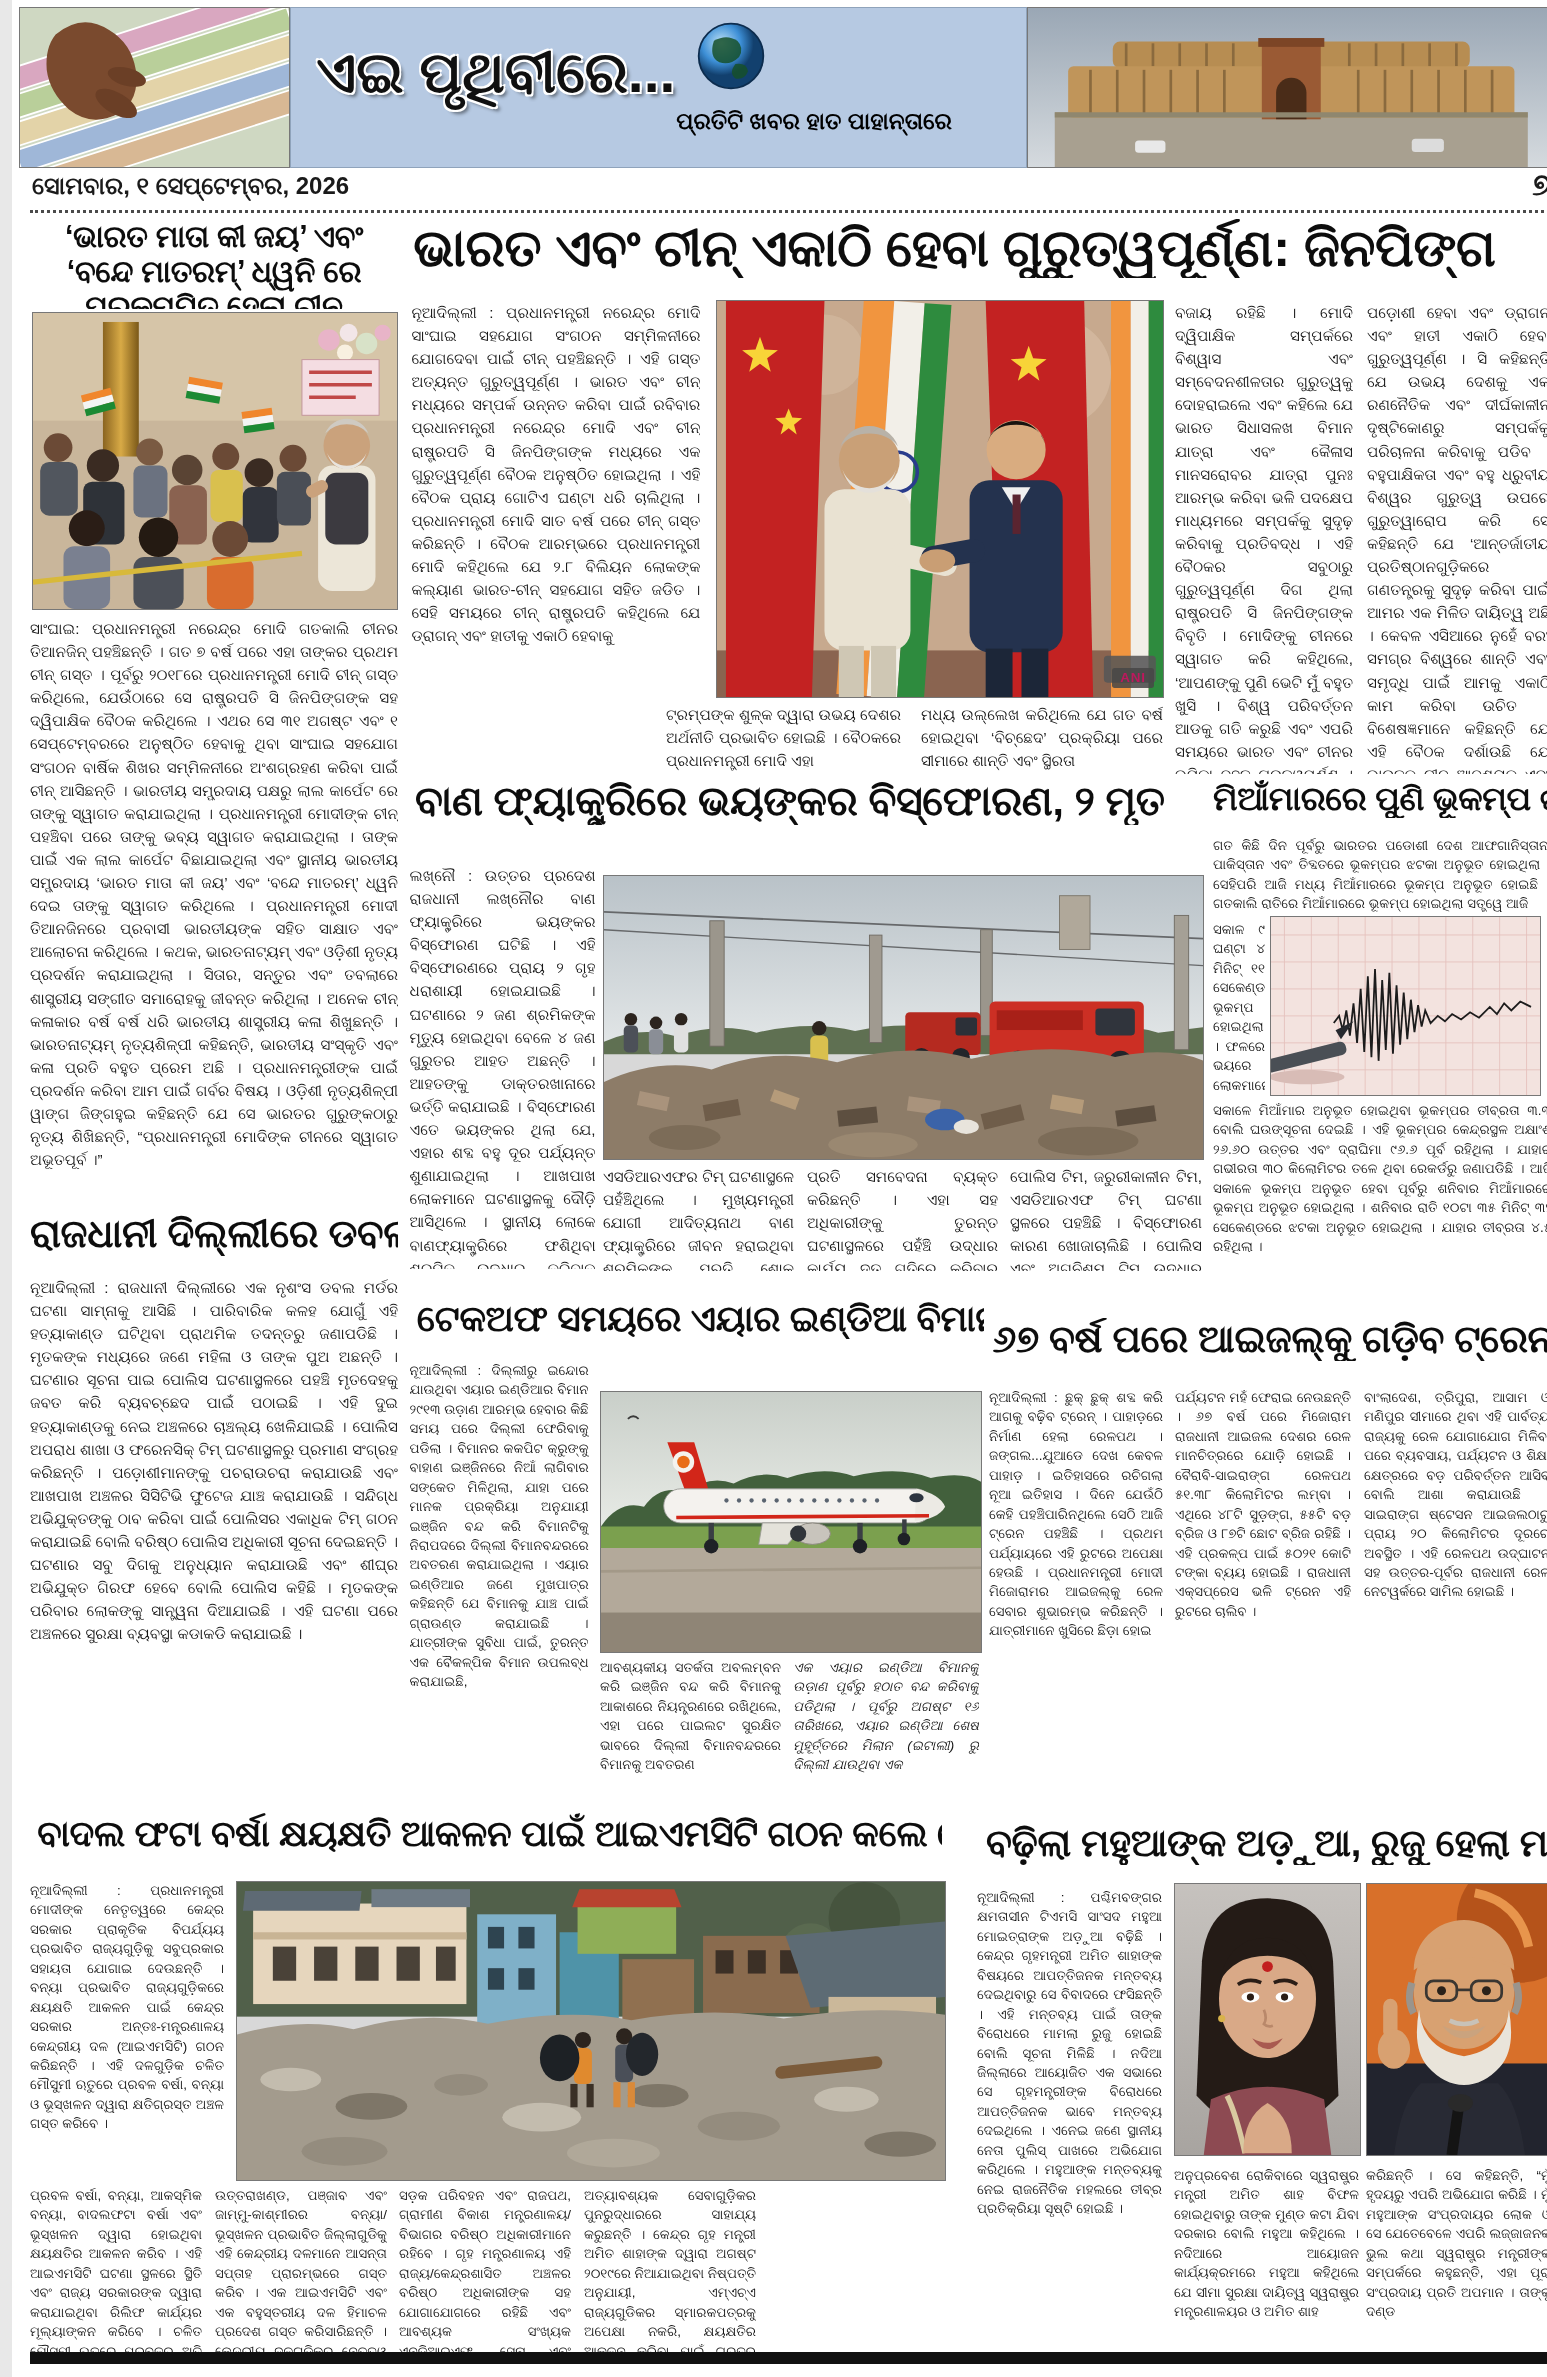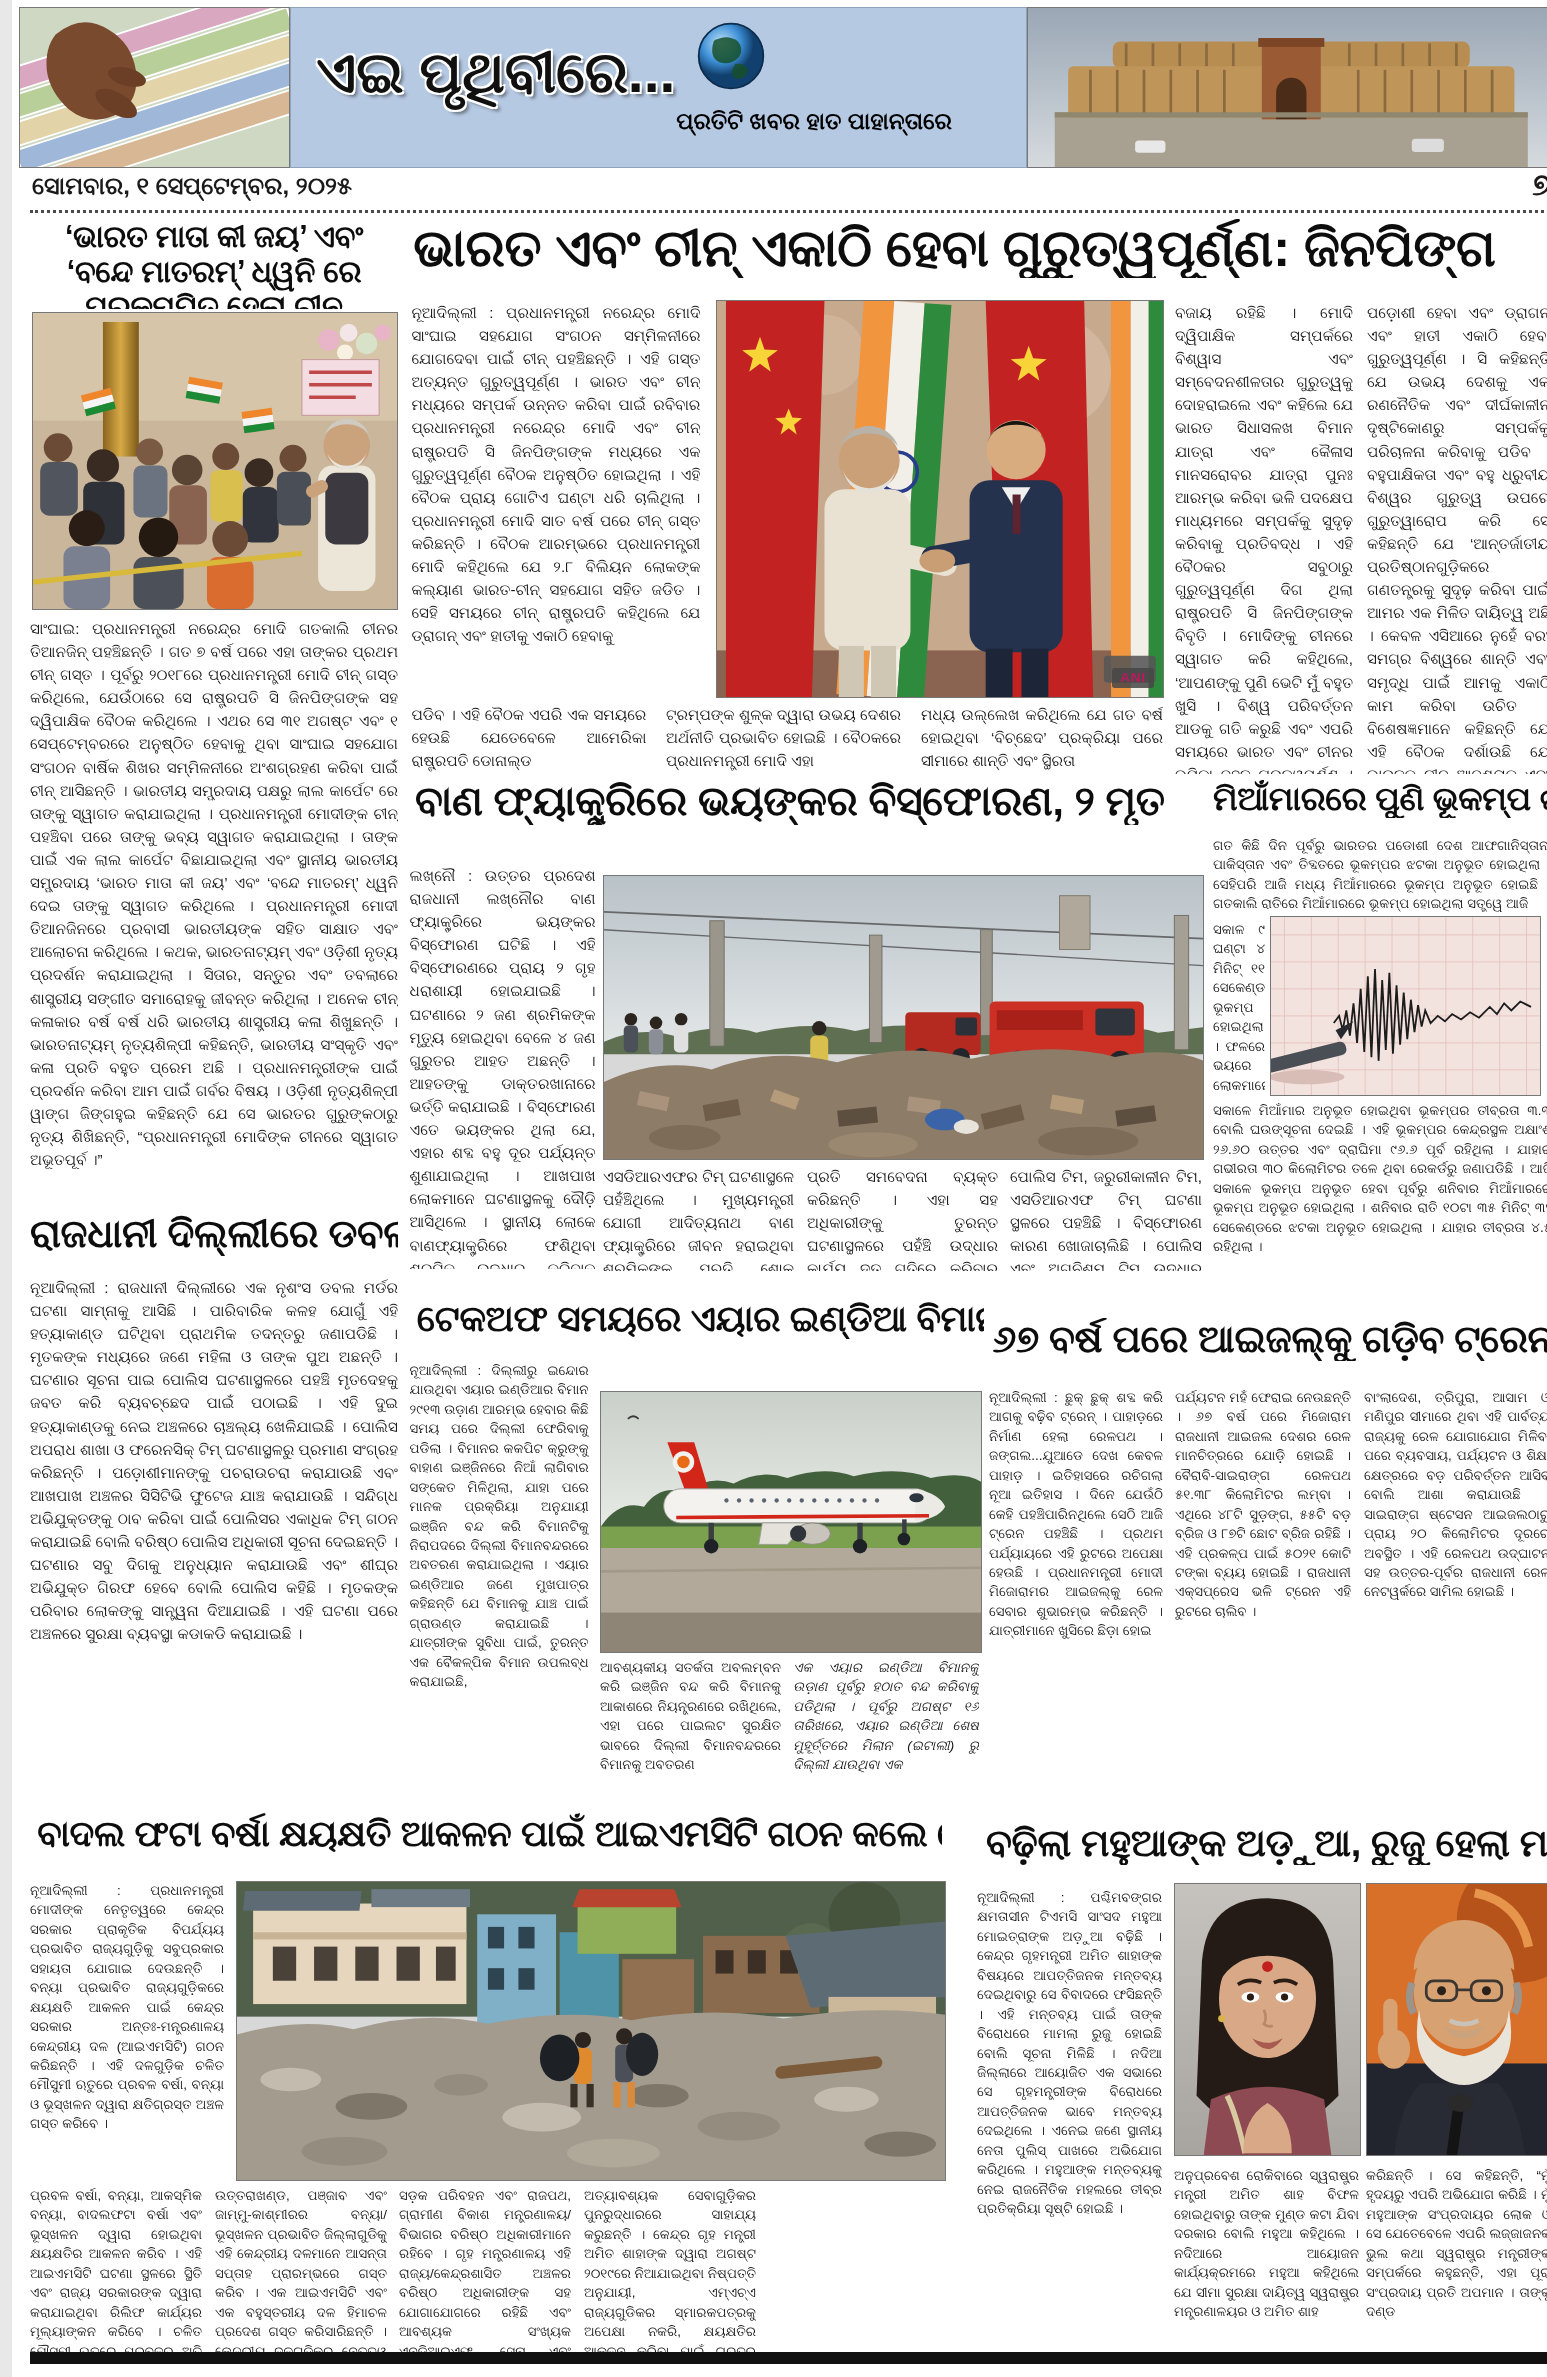--- a/index.html
+++ b/index.html
@@ -107,21 +107,21 @@
         <rect x="262" y="42" width="66" height="84" fill="#9a5a34"></rect>
         <path d="M278 126 v-30 a17 17 0 0 1 34 0 v30 z" fill="#4a2c18"></path>
         <rect x="258" y="34" width="74" height="10" fill="#7c4526"></rect>
         <rect x="120" y="150" width="34" height="14" rx="4" fill="#e8e8e8"></rect>
         <rect x="430" y="148" width="36" height="15" rx="4" fill="#dcdcdc"></rect>
         <path d="M30 118 h530 v6 h-530z" fill="#8f876f"></path>
       </svg>
     </div>
   </div>
 
-  <div class="abs dateline" style="left:20px;top:172px;width:628px;">ସୋମବାର, ୧ ସେପ୍ଟେମ୍ବର, ୨୦୨୫</div>
+  <div class="abs dateline" style="left:20px;top:172px;width:628px;">ସୋମବାର, ୧ ସେପ୍ଟେମ୍ବର, 2026</div>
   <div class="abs pagenum" style="left:1503px;top:167px;width:36px;text-align:right;">୭</div>
   <div class="abs dotrule" style="left:18px;top:210px;width:1520px;"></div>
 
   <div class="abs" style="left:18px;top:219px;width:368px;height:974px;">
     <div class="hl" style="font-size:30.5px;text-align:center;height:90px;overflow:hidden;">‘ଭାରତ ମାତା କୀ ଜୟ’ ଏବଂ ‘ବନ୍ଦେ ମାତରମ୍’ ଧ୍ୱନି ରେ ପ୍ରକମ୍ପିତ ହେଲା ଚୀନ</div>
     <div class="ph" style="position:absolute;left:1.8px;top:93px;width:364px;height:296px;">
       <svg viewBox="0 0 406 330" preserveAspectRatio="none">
         <rect width="406" height="330" fill="#c9b69b"></rect>
         <rect x="0" y="0" width="406" height="120" fill="#d6c5a8"></rect>
         <defs>
@@ -242,21 +242,20 @@
             <rect x="340" y="388" width="30" height="54" fill="#1c2638"></rect>
           <circle cx="334" cy="166" r="33" fill="#d9ac80"></circle>
           <path d="M302 158 a33 33 0 0 1 64 2 q-4 -22 -32 -22 q-26 0 -32 20z" fill="#181410"></path>
           <rect x="226" y="276" width="72" height="26" rx="13" fill="#24324e" transform="rotate(-10 226 276)"></rect>
           <ellipse cx="246" cy="290" rx="20" ry="13" fill="#c99e74"></ellipse>
         </g>
         <rect x="432" y="396" width="58" height="30" rx="4" fill="#565656" opacity=".88"></rect>
       </svg>
       <div class="credit">ANI</div>
     </div>
-    <div class="bt" style="position:absolute;left:5.4px;top:484px;width:235px;height:72px;">ପଡିବ । ଏହି ବୈଠକ ଏପରି ଏକ ସମୟରେ ହେଉଛି ଯେତେବେଳେ ଆମେରିକା ରାଷ୍ଟ୍ରପତି ଡୋନାଲ୍ଡ</div>
     <div class="bt" style="position:absolute;left:260px;top:484px;width:235px;height:72px;">ଟ୍ରମ୍ପଙ୍କ ଶୁଳ୍କ ଦ୍ୱାରା ଉଭୟ ଦେଶର ଅର୍ଥନୀତି ପ୍ରଭାବିତ ହୋଇଛି । ବୈଠକରେ ପ୍ରଧାନମନ୍ତ୍ରୀ ମୋଦି ଏହା</div>
     <div class="bt" style="position:absolute;left:515px;top:484px;width:242px;height:72px;">ମଧ୍ୟ ଉଲ୍ଲେଖ କରିଥିଲେ ଯେ ଗତ ବର୍ଷ ହୋଇଥିବା ‘ବିଚ୍ଛେଦ’ ପ୍ରକ୍ରିୟା ପରେ ସୀମାରେ ଶାନ୍ତି ଏବଂ ସ୍ଥିରତା</div>
     <div class="bt" style="position:absolute;left:769px;top:82px;width:178px;height:473px;">ବଜାୟ ରହିଛି । ମୋଦି ଦ୍ୱିପାକ୍ଷିକ ସମ୍ପର୍କରେ ବିଶ୍ୱାସ ଏବଂ ସମ୍ବେଦନଶୀଳତାର ଗୁରୁତ୍ୱକୁ ଦୋହରାଇଲେ ଏବଂ କହିଲେ ଯେ ଭାରତ ସିଧାସଳଖ ବିମାନ ଯାତ୍ରା ଏବଂ କୈଳାସ ମାନସରୋବର ଯାତ୍ରା ପୁନଃ ଆରମ୍ଭ କରିବା ଭଳି ପଦକ୍ଷେପ ମାଧ୍ୟମରେ ସମ୍ପର୍କକୁ ସୁଦୃଢ଼ କରିବାକୁ ପ୍ରତିବଦ୍ଧ । ଏହି ବୈଠକର ସବୁଠାରୁ ଗୁରୁତ୍ୱପୂର୍ଣ୍ଣ ଦିଗ ଥିଲା ରାଷ୍ଟ୍ରପତି ସି ଜିନପିଙ୍ଗଙ୍କ ବିବୃତି । ମୋଦିଙ୍କୁ ଚୀନରେ ସ୍ୱାଗତ କରି କହିଥିଲେ, ‘ଆପଣଙ୍କୁ ପୁଣି ଭେଟି ମୁଁ ବହୁତ ଖୁସି । ବିଶ୍ୱ ପରିବର୍ତ୍ତନ ଆଡକୁ ଗତି କରୁଛି ଏବଂ ଏପରି ସମୟରେ ଭାରତ ଏବଂ ଚୀନର ଭୂମିକା ବହୁତ ଗୁରୁତ୍ୱପୂର୍ଣ୍ଣ । ଆମେ ବିଶ୍ୱର ଦୁଇଟି ସର୍ବପୁରାତନ ସଭ୍ୟତା, ସର୍ବାଧିକ ଜନସଂଖ୍ୟା ବିଶିଷ୍ଟ ଦେଶ ଏବଂ ଗ୍ଲୋବାଲ୍ ସାଉଥ୍‌ର ଅଂଶ । ଏପରି ପରିସ୍ଥିତିରେ, ବନ୍ଧୁ ରହିବା, ଭଲ</div>
     <div class="bt" style="position:absolute;left:961px;top:82px;width:183px;height:473px;">ପଡ଼ୋଶୀ ହେବା ଏବଂ ଡ୍ରାଗନ୍ ଏବଂ ହାତୀ ଏକାଠି ହେବା ଗୁରୁତ୍ୱପୂର୍ଣ୍ଣ । ସି କହିଛନ୍ତି ଯେ ଉଭୟ ଦେଶକୁ ଏକ ରଣନୈତିକ ଏବଂ ଦୀର୍ଘକାଳୀନ ଦୃଷ୍ଟିକୋଣରୁ ସମ୍ପର୍କକୁ ପରିଚାଳନା କରିବାକୁ ପଡିବ । ବହୁପାକ୍ଷିକତା ଏବଂ ବହୁ ଧ୍ରୁବୀୟ ବିଶ୍ୱର ଗୁରୁତ୍ୱ ଉପରେ ଗୁରୁତ୍ୱାରୋପ କରି ସେ କହିଛନ୍ତି ଯେ ‘ଆନ୍ତର୍ଜାତୀୟ ପ୍ରତିଷ୍ଠାନଗୁଡ଼ିକରେ ଗଣତନ୍ତ୍ରକୁ ସୁଦୃଢ଼ କରିବା ପାଇଁ ଆମର ଏକ ମିଳିତ ଦାୟିତ୍ୱ ଅଛି ।  କେବଳ ଏସିଆରେ ନୁହେଁ ବରଂ ସମଗ୍ର ବିଶ୍ୱରେ ଶାନ୍ତି ଏବଂ ସମୃଦ୍ଧି ପାଇଁ ଆମକୁ ଏକାଠି କାମ କରିବା ଉଚିତ । ବିଶେଷଜ୍ଞମାନେ କହିଛନ୍ତି ଯେ ଏହି ବୈଠକ ଦର୍ଶାଉଛି ଯେ ଭାରତକୁ ଚୀନ୍ ଆବଶ୍ୟକ ଏବଂ ଚୀନ୍‌କୁ ଭାରତ ଆବଶ୍ୟକ । କାରଣ ଉଭୟ ଦେଶ ଶୁଳ୍କ ଦ୍ୱାରା ଅସୁବିଧାରେ ପଡ଼ିଛନ୍ତି ।</div>
   </div>
 
   <div class="abs" style="left:394px;top:778px;width:800px;height:495px;">
     <div class="hl clip" style="position:absolute;left:9px;top:0;width:789px;font-size:41px;">ବାଣ ଫ୍ୟାକ୍ଟ୍ରିରେ ଭୟଙ୍କର ବିସ୍ଫୋରଣ, ୨ ମୃତ</div>
     <div class="bt" style="position:absolute;left:3.6px;top:86px;width:186px;height:405px;">ଲଖ୍ନୌ : ଉତ୍ତର ପ୍ରଦେଶ ରାଜଧାନୀ ଲଖ୍ନୌର ବାଣ ଫ୍ୟାକ୍ଟ୍ରିରେ ଭୟଙ୍କର ବିସ୍ଫୋରଣ ଘଟିଛି । ଏହି ବିସ୍ଫୋରଣରେ ପ୍ରାୟ ୨ ଗୃହ ଧରାଶାୟୀ ହୋଇଯାଇଛି । ଘଟଣାରେ ୨ ଜଣ ଶ୍ରମିକଙ୍କ ମୃତ୍ୟୁ ହୋଇଥିବା ବେଳେ ୪ ଜଣ ଗୁରୁତର ଆହତ ଅଛନ୍ତି । ଆହତଙ୍କୁ ଡାକ୍ତରଖାନାରେ ଭର୍ତ୍ତି କରାଯାଇଛି । ବିସ୍ଫୋରଣ ଏତେ ଭୟଙ୍କର ଥିଲା ଯେ, ଏହାର ଶବ୍ଦ ବହୁ ଦୂର ପର୍ଯ୍ୟନ୍ତ ଶୁଣାଯାଇଥିଲା । ଆଖପାଖ ଲୋକମାନେ ଘଟଣାସ୍ଥଳକୁ ଦୌଡ଼ି ଆସିଥିଲେ । ସ୍ଥାନୀୟ ଲୋକେ ବାଣଫ୍ୟାକ୍ଟ୍ରିରେ ଫଶିଥିବା ଶ୍ରମିକୁ ଉଦ୍ଧାର କରିବାକୁ ଚେଷ୍ଟା ମଧ୍ୟ କରିଥିଲେ । ଅନ୍ୟପକ୍ଷେ ପୋଲିସ ଓ ଆମ୍ବୁଲାନ୍ସକୁ ମଧ୍ୟ ସୂଚନା ଦିଆଯାଇଥିଲା । ସୂଚନା ପାଇ ପୋଲିସ, ଆମ୍ବୁଲାନ୍ସ ଓ</div>
     <div class="ph" style="position:absolute;left:197px;top:97px;width:599px;height:283px;">

